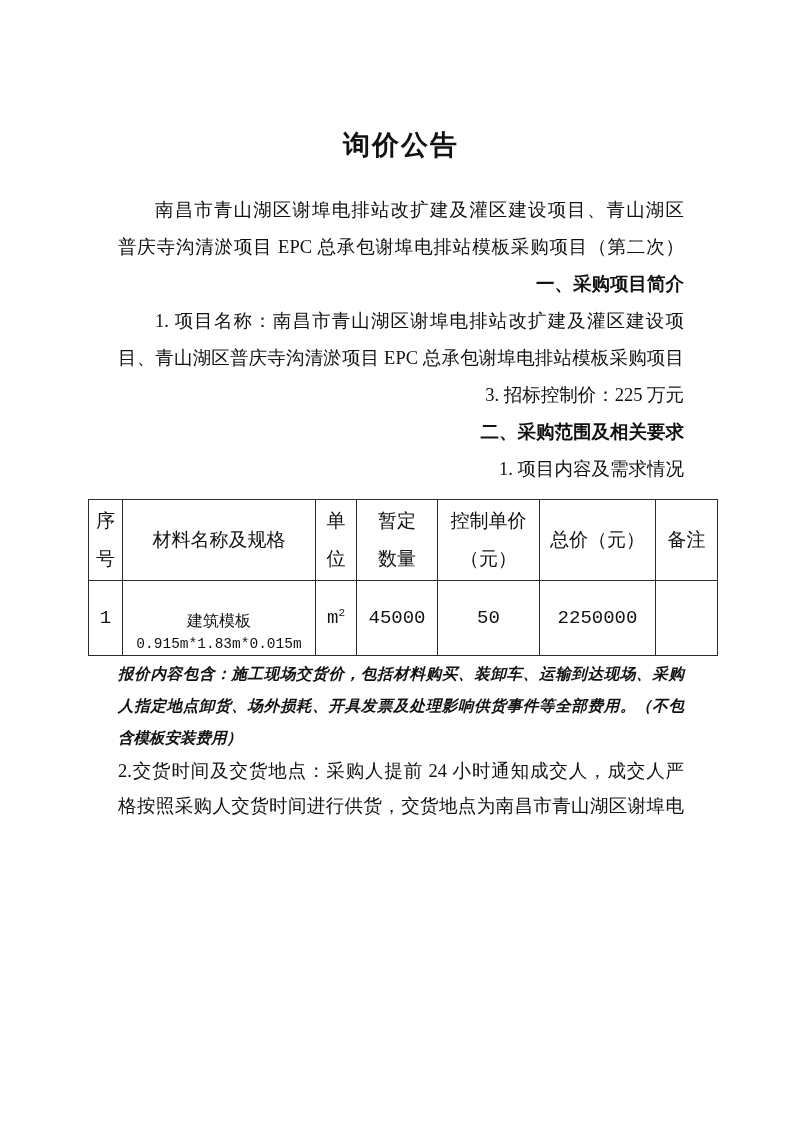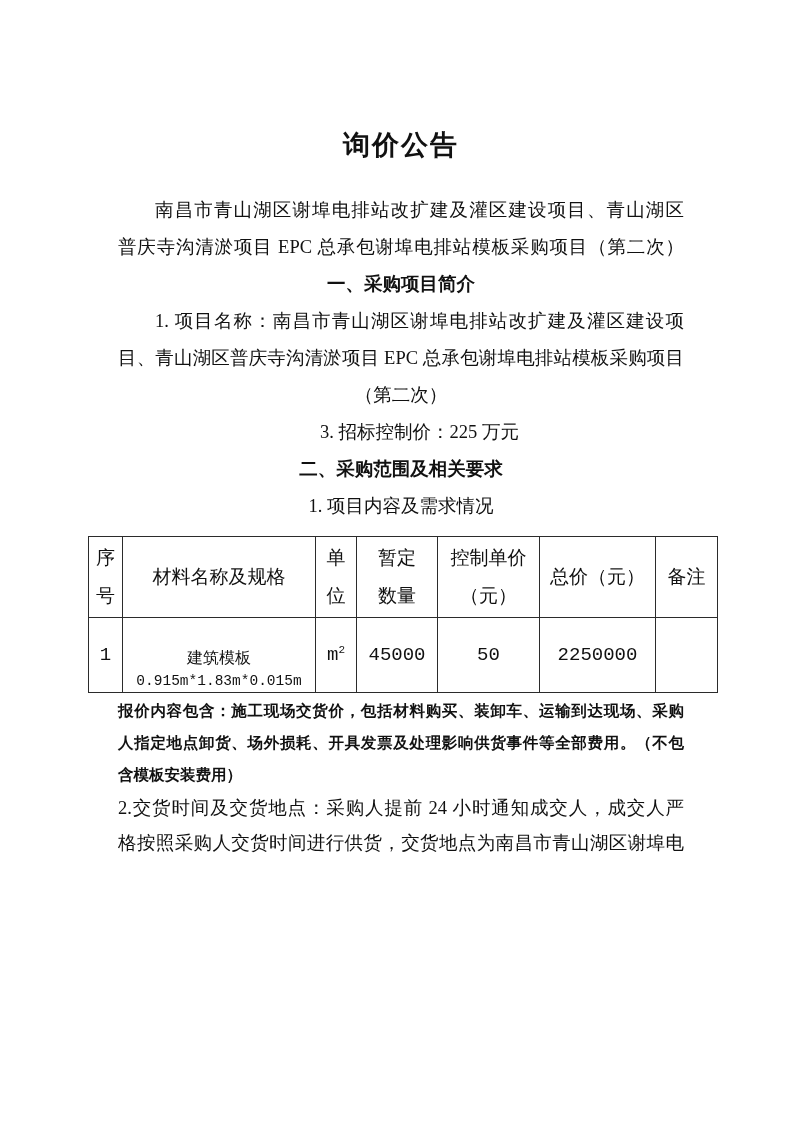--- a/index.html
+++ b/index.html
@@ -23,21 +23,21 @@
     font-size: 27px;
     line-height: 38px;
     font-weight: bold;
     text-align: center;
     letter-spacing: 2px;
   }
   .line {
     font-size: 18.5px;
     line-height: 37px;
     margin: 0;
-    text-align: center;
+    text-align: right;
   }
   .jline {
     text-align: justify;
     text-align-last: justify;
   }
   .ind { text-indent: 2em; }
   .hline { font-weight: bold; }
   
   .req-table {
     border-collapse: collapse;
@@ -71,20 +71,21 @@
     font-size: 11px;
     vertical-align: super;
     font-family: "Liberation Mono", monospace;
   }
   .totalrow td { height: 32px; }
   
   .note-line {
     font-size: 15.5px;
     line-height: 32px;
     font-weight: bold;
+    font-style: italic;
     margin: 0;
   }
   .after-line {
     font-size: 18.5px;
     line-height: 35px;
     margin: 0;
   }
   .note-block { margin-top: 2px; }
 </style>
 </head>
@@ -97,21 +98,20 @@
   <div>
     <p class="line jline ind">南昌市青山湖区谢埠电排站改扩建及灌区建设项目、青山湖区</p>
     <p class="line jline">普庆寺沟清淤项目 EPC 总承包谢埠电排站模板采购项目（第二次）</p>
   </div>
 
   <p class="line hline">一、采购项目简介</p>
 
   <div>
     <p class="line jline ind">1. 项目名称：南昌市青山湖区谢埠电排站改扩建及灌区建设项</p>
     <p class="line jline">目、青山湖区普庆寺沟清淤项目 EPC 总承包谢埠电排站模板采购项目</p>
-    <p class="line">（第二次）</p>
   </div>
 
   <p class="line ind">3. 招标控制价：225 万元</p>
 
 
   <p class="line hline">二、采购范围及相关要求</p>
   <p class="line">1. 项目内容及需求情况</p>
 
   <table class="req-table">
     <colgroup>

